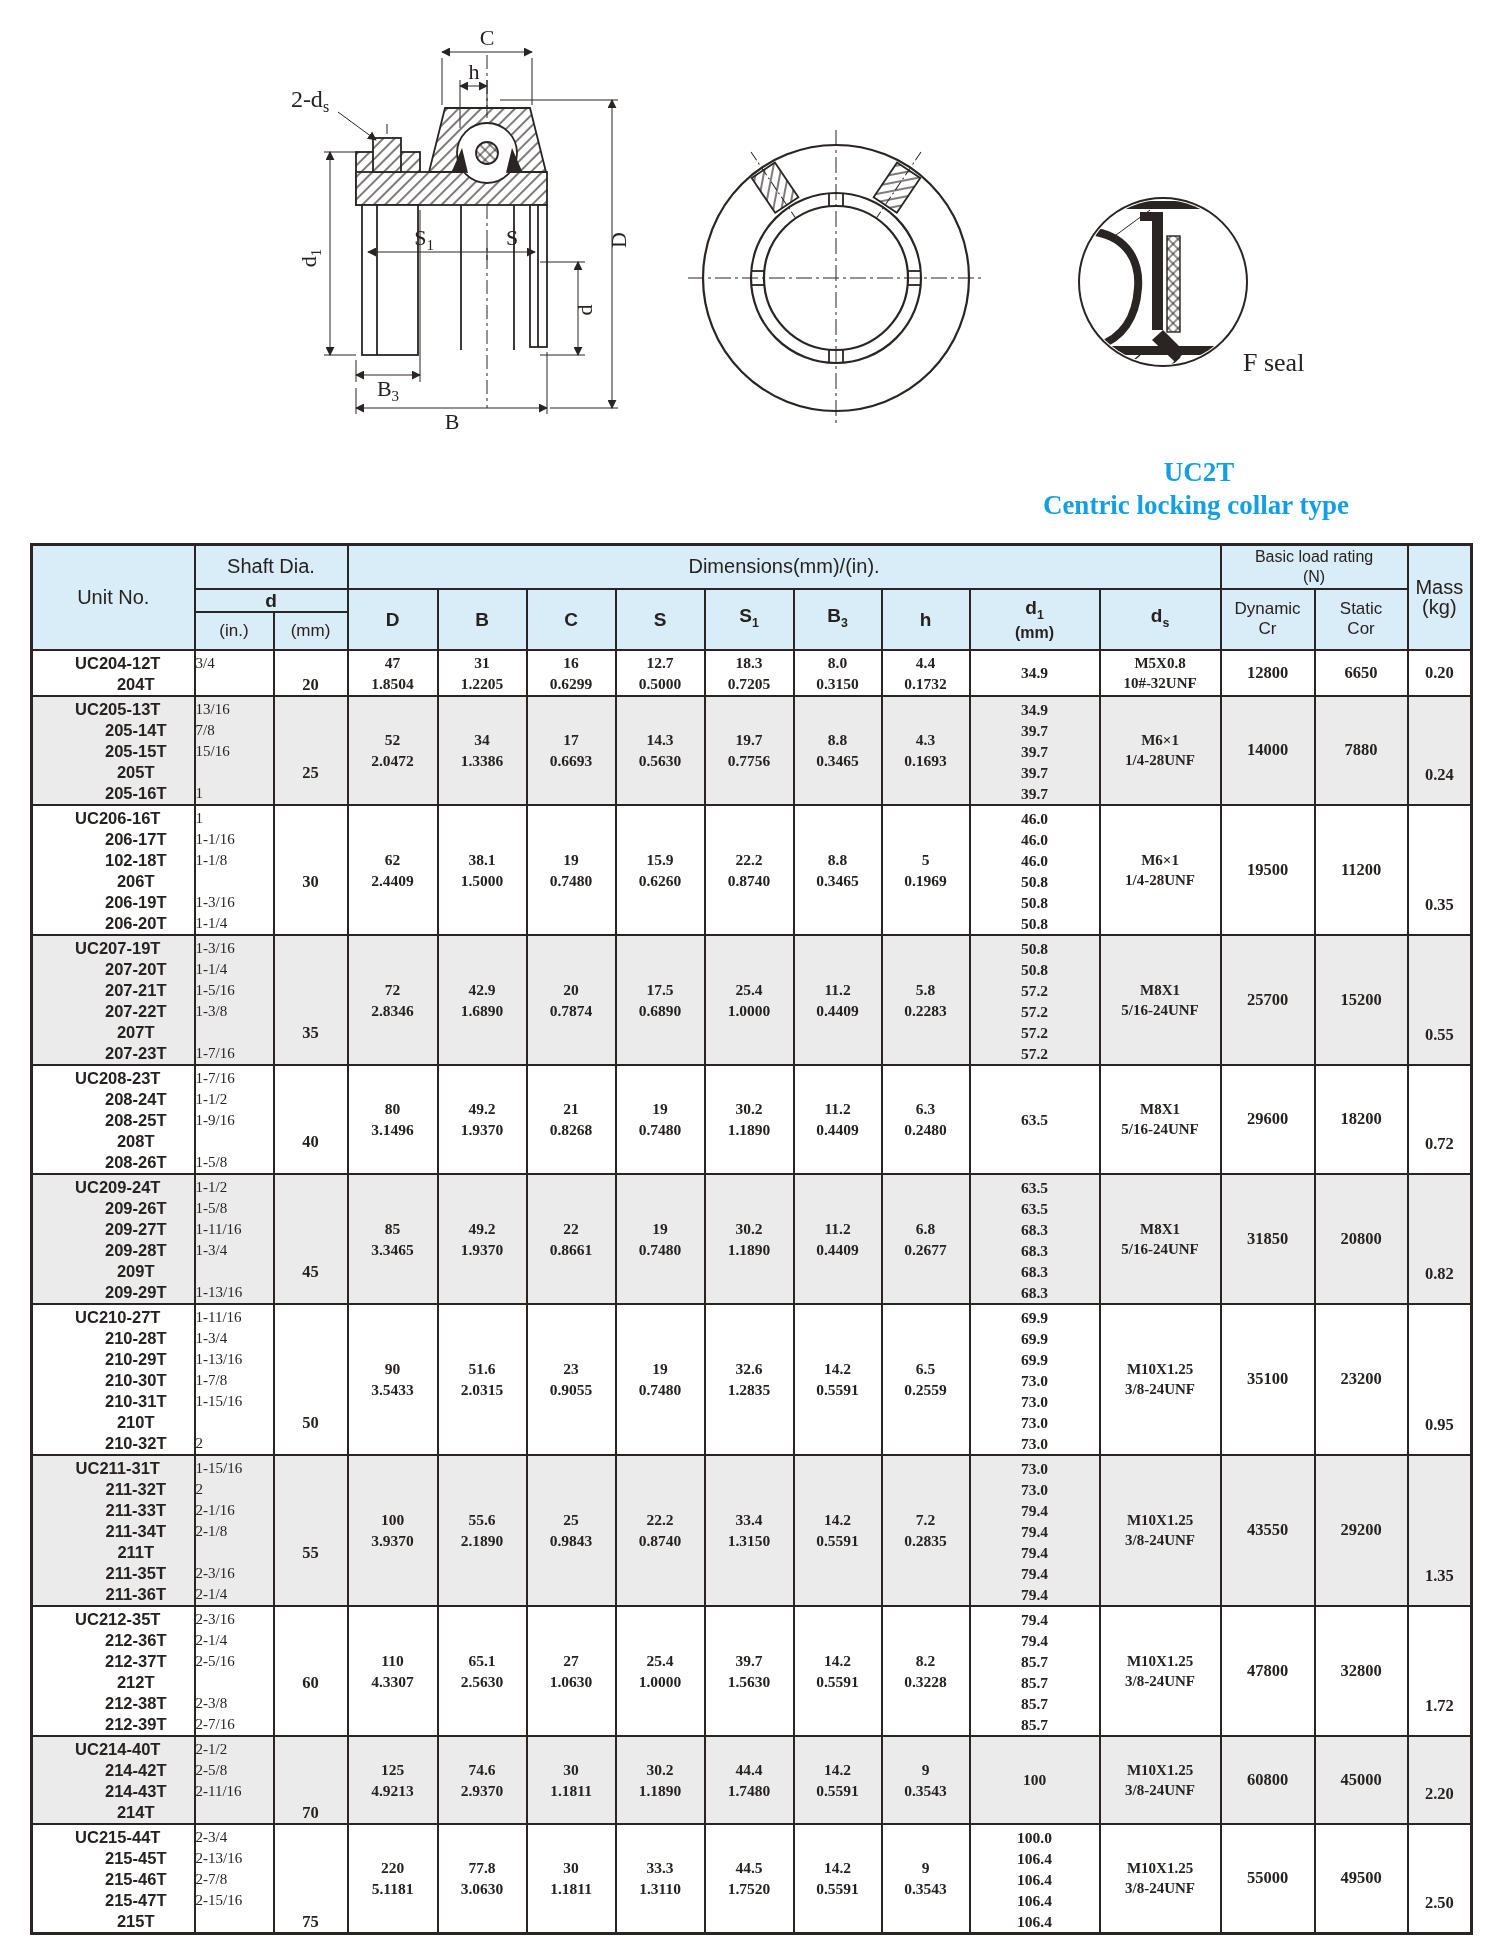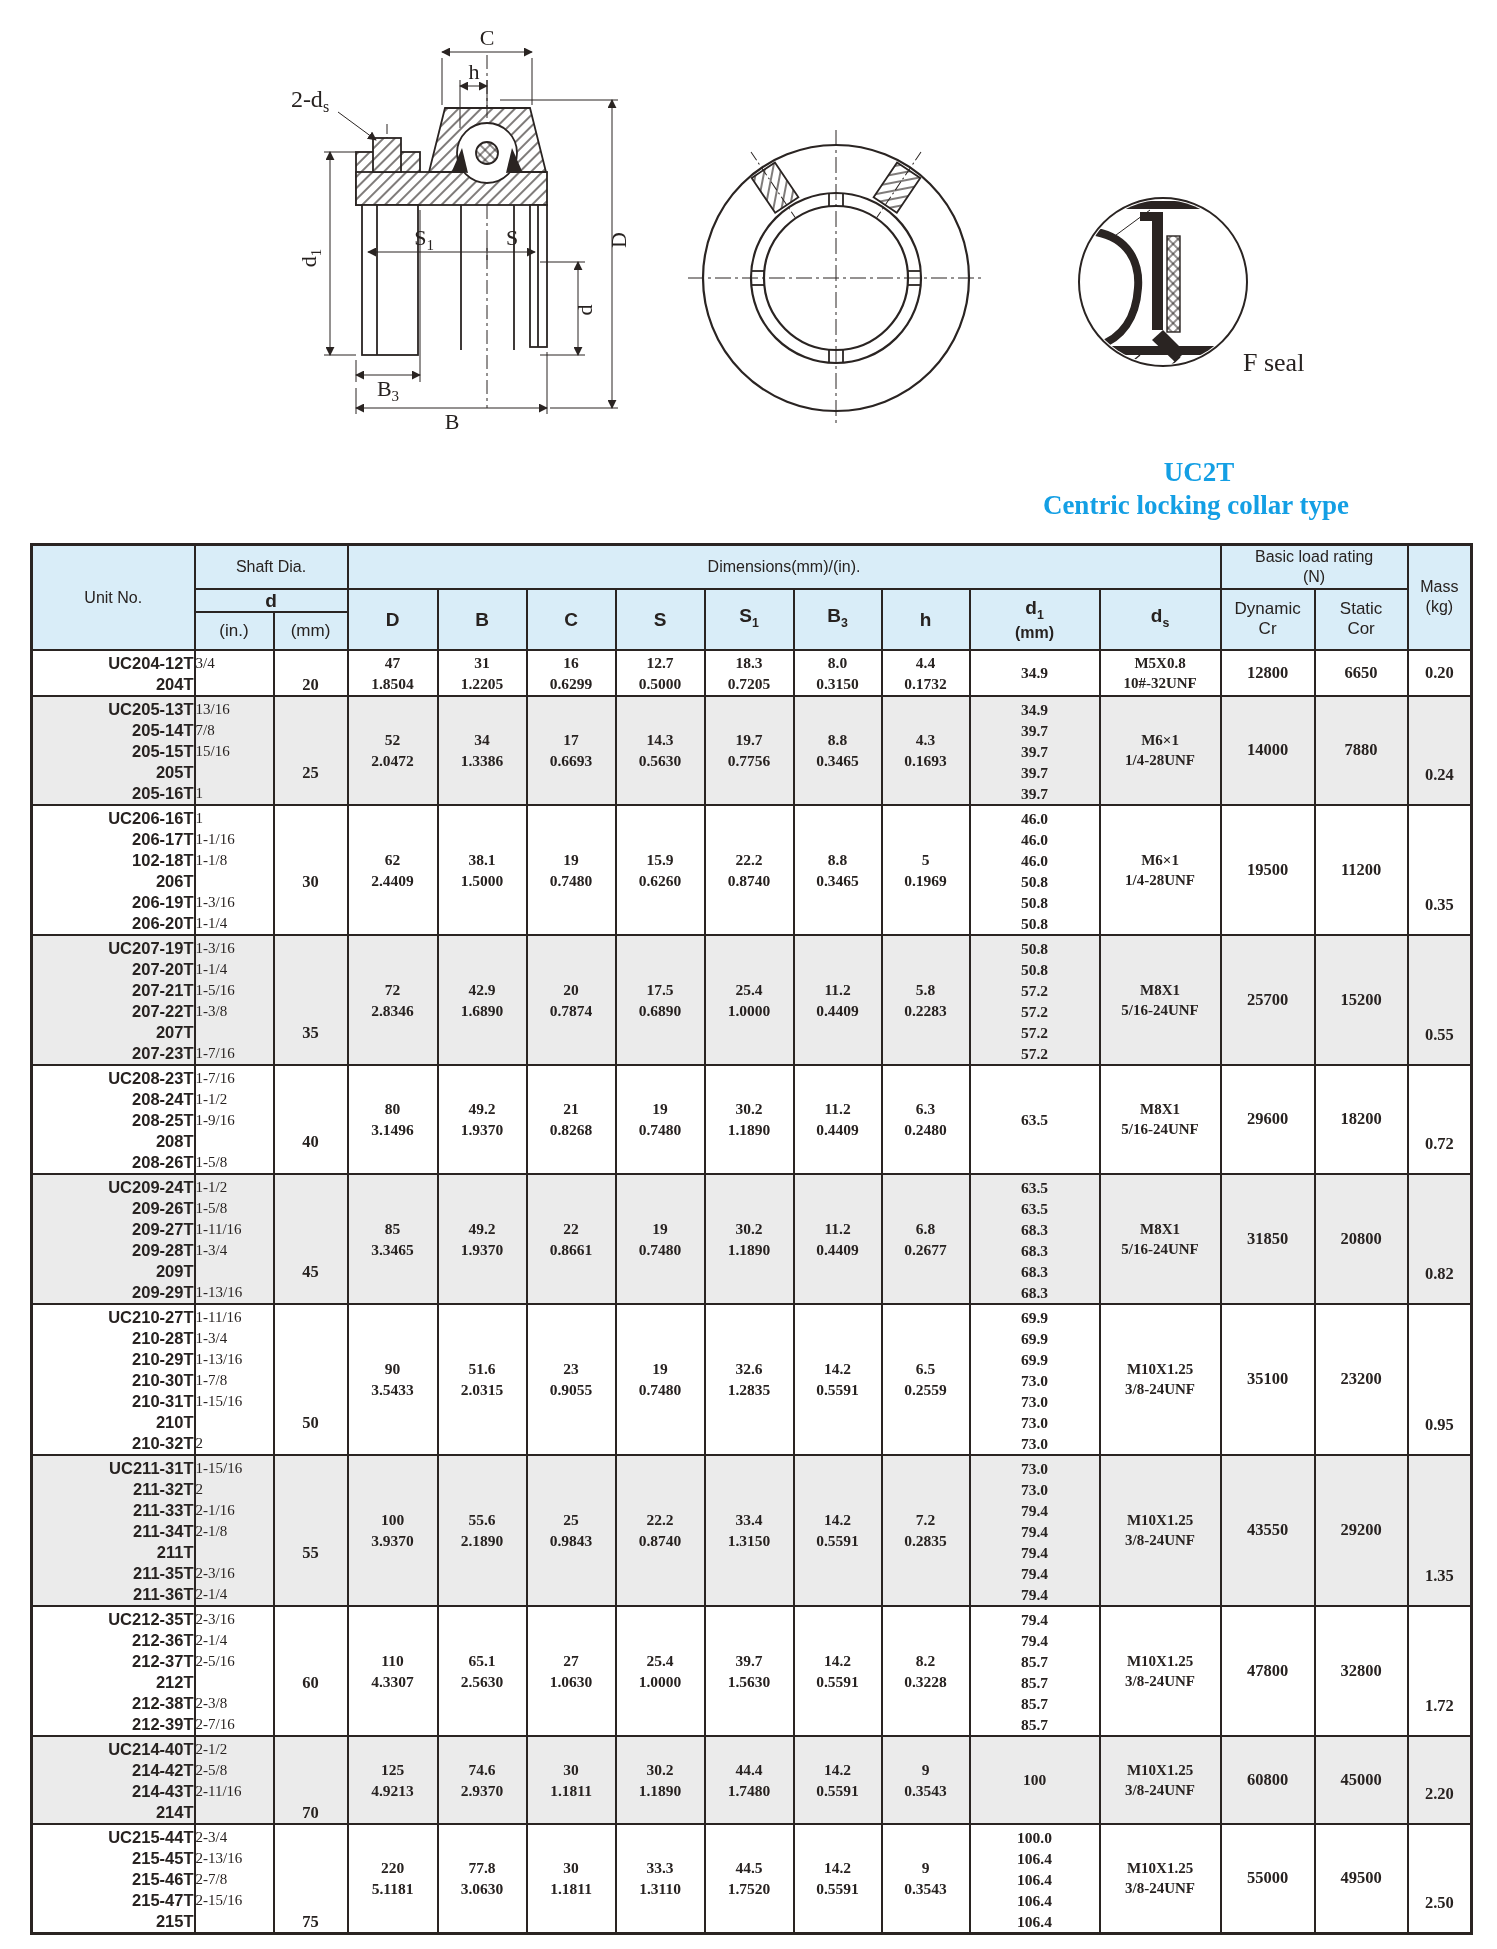--- a/index.html
+++ b/index.html
@@ -7,33 +7,33 @@
         font-family:"Liberation Sans",sans-serif;color:#272220;overflow:hidden;}
   .drawing{position:absolute;left:0;top:0;}
   svg text{font-family:"Liberation Serif",serif;fill:#272220;}
   .blue-title{fill:#149fe4;font-weight:bold;}
 
   .tablewrap{position:absolute;left:30px;top:543px;}
   table{border-collapse:collapse;table-layout:fixed;width:1441px;border:3px solid #2a2422;}
   th,td{border:2px solid #2a2422;padding:0;overflow:hidden;}
   thead th{background:#d9edf8;font-weight:normal;font-size:16px;line-height:21px;}
   tr.h1{height:44px;} tr.h2{height:22px;} tr.h3{height:38px;}
-  th.big{font-size:16px;}
+  th.big{font-size:20px;}
   th.letter{font-weight:bold;font-size:19px;}
   th.two-line div{line-height:20px;}
   th.small-sub{font-size:17px;}
   sub{font-size:65%;}
   .unit-line{font-size:16px;line-height:16px;}
 
   tbody td{vertical-align:top;}
   tr.group td{border-top-width:2.5px;}
   tr.shade td{background:#ebebeb;}
   .line{height:21px;line-height:21px;white-space:nowrap;}
   .pad-top{padding-top:2px;}
-  .unit-cell{font-weight:bold;font-size:16.5px;text-align:right;}
+  .unit-cell{font-weight:bold;font-size:16.5px;text-align:center;}
   .unit-cell .first{padding-left:9px;}
   .unit-cell .indent{padding-left:45px;}
   .in-cell{font-family:"Liberation Serif",serif;font-size:15px;}
   .in-cell .line{padding-left:0;}
   .mm-cell{font-family:"Liberation Serif",serif;font-weight:bold;font-size:16.5px;text-align:center;}
   .dim-cell,.d1-cell,.ds-cell,.cr-cell,.cor-cell,.mass-cell{
       font-family:"Liberation Serif",serif;font-weight:bold;text-align:center;}
   .dim-cell{font-size:15.5px;vertical-align:middle;}
   .d1-cell{font-size:15.5px;}
   .d1-cell.single{vertical-align:middle;}

